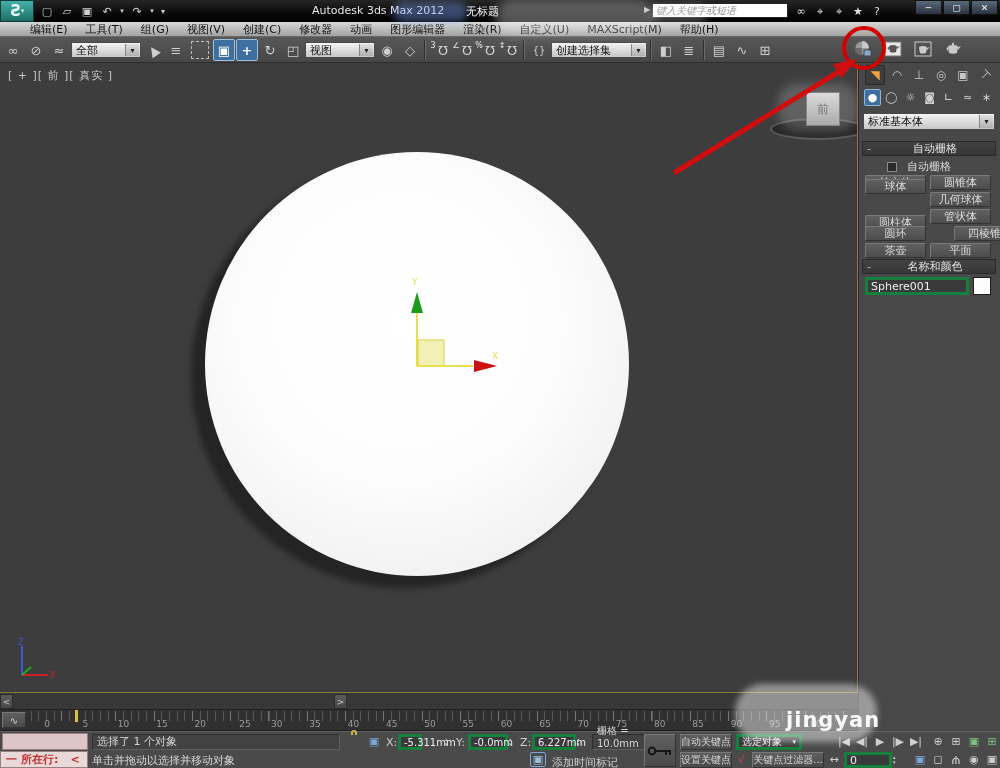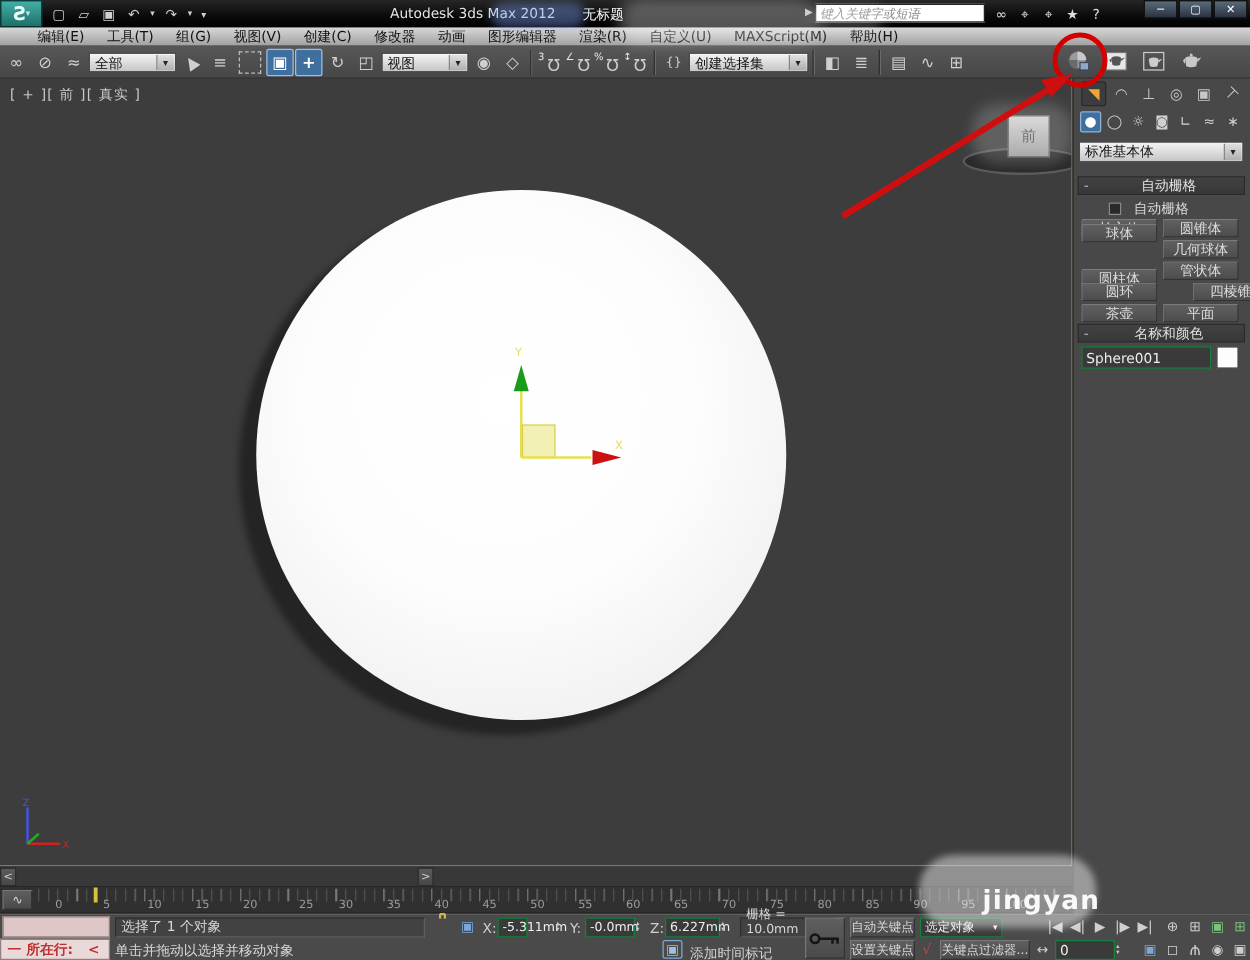--- a/index.html
+++ b/index.html
@@ -43,21 +43,21 @@
   .ts-arrow{width:13px;height:15px;background:linear-gradient(#5c5c5c,#474747);border:1px solid #2c2c2c;color:#ccc;display:flex;align-items:center;justify-content:center;font-size:9px;box-sizing:border-box;}
   #ts-handle{left:14px;top:1px;width:318px;height:15px;background:linear-gradient(#646464,#505050);border:1px solid #7e7e7e;display:flex;align-items:center;justify-content:center;color:#e2e2e2;box-sizing:border-box;}
   #trackbar{left:0;top:710px;width:858px;height:21px;background:#303030;border-bottom:1px solid #1e1e1e;box-sizing:border-box;}
   #ruler{left:30px;top:1px;width:820px;height:10px;background-image:repeating-linear-gradient(90deg,#777 0 1px,transparent 1px 38.3px),repeating-linear-gradient(90deg,#585858 0 1px,transparent 1px 7.66px);background-position:47px 0,47px 0;}
   .tick-label{position:absolute;top:9px;width:30px;text-align:center;color:#9c9c9c;font-size:9px;}
   #cur-frame-marker{left:45px;top:0;width:3px;height:12px;background:#d8c23a;}
   
   #statusbar{left:0;top:731px;width:1000px;height:37px;background:#4a4a4a;border-top:1px solid #5e5e5e;box-sizing:border-box;}
   .recess{background:#424242;border:1px solid #2e2e2e;border-bottom-color:#5f5f5f;border-right-color:#5f5f5f;box-sizing:border-box;display:flex;align-items:flex-end;padding:0 4px;color:#d6d6d6;}
   .btn3d{background:linear-gradient(#5f5f5f,#4a4a4a);border:1px solid #333;border-top-color:#787878;border-left-color:#787878;color:#d8d8d8;box-sizing:border-box;display:flex;align-items:center;justify-content:center;}
-  .darkfield{background:#3a3a3a;border:1px solid #15803d;color:#eee;box-sizing:border-box;display:flex;align-items:center;padding:0 3px;}
+  .darkfield{background:#3a3a3a;border:3px solid #15803d;color:#eee;box-sizing:border-box;display:flex;align-items:center;padding:0 3px;}
   .spin{display:flex;flex-direction:column;justify-content:center;font-size:5px;line-height:5px;color:#ccc;width:9px;height:16px;}
   .lbl{color:#cfcfcf;}
   .mini{font-size:9px;}
   .navi{width:16px;height:15px;display:flex;align-items:center;justify-content:center;color:#cfcfcf;font-size:11px;}
   .green{color:#7fc27f;}
   
   #panel{left:858px;top:63px;width:142px;height:668px;background:#484848;border-left:1px solid #2a2a2a;box-sizing:border-box;}
   .tab{width:20px;height:20px;display:flex;align-items:center;justify-content:center;color:#c8c8c8;font-size:12px;}
   .tab.active-create{color:#f2a33a;background:#3c3c3c;border:1px solid #2a2a2a;border-radius:2px;box-sizing:border-box;}
   .cat{width:17px;height:17px;display:flex;align-items:center;justify-content:center;color:#d0d0d0;font-size:11px;}

